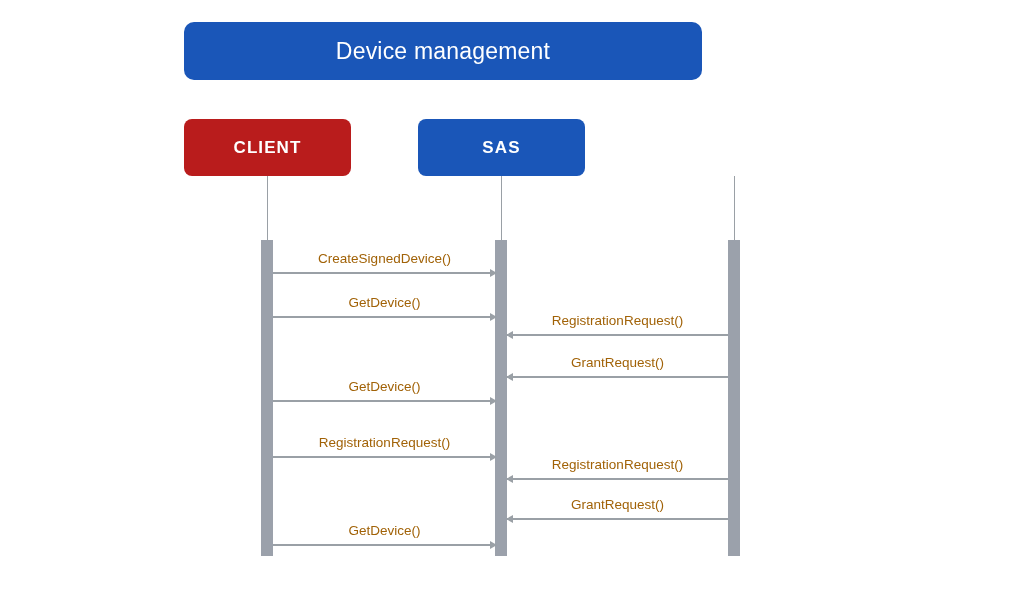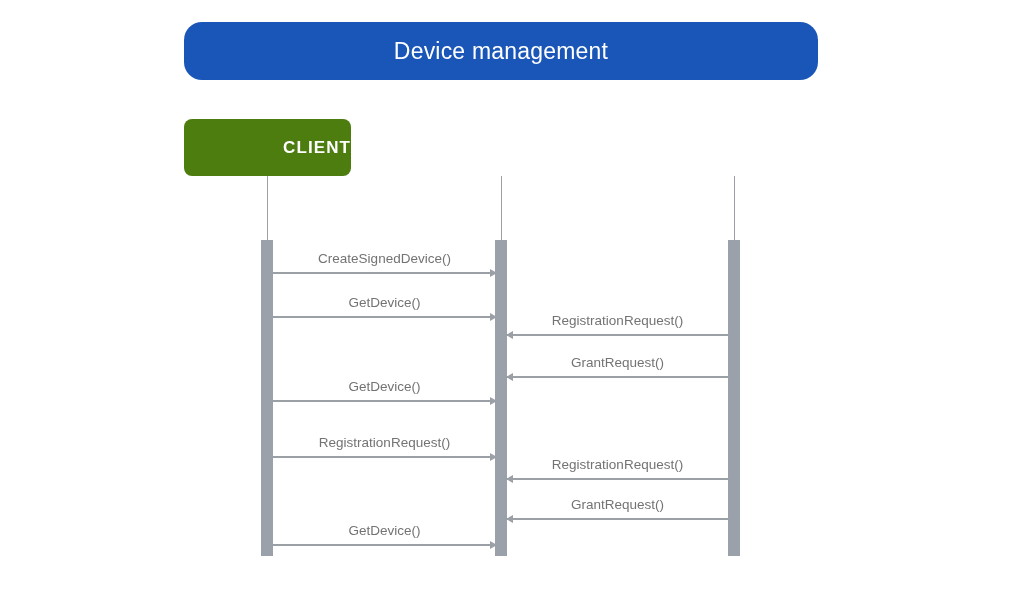--- a/index.html
+++ b/index.html
@@ -18,23 +18,23 @@
     height: 600px;
     background: #ffffff;
     overflow: hidden;
   }
 
   
   .title-bar {
     position: absolute;
     left: 184px;
     top: 22px;
-    width: 634px;
+    width: 518px;
     height: 58px;
-    border-radius: 18px;
+    border-radius: 10px;
     display: flex;
     align-items: center;
     justify-content: center;
     box-sizing: border-box;
     text-align: right;
   }
   .title-bar .title-text {
     color: #ffffff;
     font-size: 23px;
     font-weight: 400;
@@ -104,44 +104,47 @@
   .message.dir-left .msg-head {
     left: -1px;
     border-right: 7px solid #9aa0a6;
   }
   .msg-label {
     position: absolute;
     left: 0;
     width: 100%;
     bottom: 7px;
     text-align: center;
-    color: #737373;
+    color: #a16207;
     font-size: 13.5px;
     font-weight: 400;
     white-space: nowrap;
     line-height: 1;
   }
 </style>
 </head>
 <body>
 
 <div id="canvas">
 
   <div class="title-bar" style="background:#1a56b8;">
     <span class="title-text">Device management</span>
   </div>
 
   <div class="lifeline" style="left:267px; top:176px; height:64px;"></div>
   <div class="activation" style="left:261px; top:240px; height:316px;"></div>
-  <div class="participant" style="left:184px; background:#4d7c0f;justify-content:flex-end;">
+  <div class="participant" style="left:184px; background:#b91c1c;">
     <span class="participant-label">CLIENT</span>
   </div>
 
   <div class="lifeline" style="left:501px; top:176px; height:64px;"></div>
   <div class="activation" style="left:495px; top:240px; height:316px;"></div>
+  <div class="participant" style="left:418px; background:#1a56b8;">
+    <span class="participant-label">SAS</span>
+  </div>
 
   <div class="lifeline" style="left:734px; top:176px; height:64px;"></div>
   <div class="activation" style="left:728px; top:240px; height:316px;"></div>
 
   <div class="message dir-right" style="left:273px; top:272px; width:223px;">
     <div class="msg-line"></div>
     <div class="msg-head"></div>
     <div class="msg-label">CreateSignedDevice()</div>
   </div>
 

